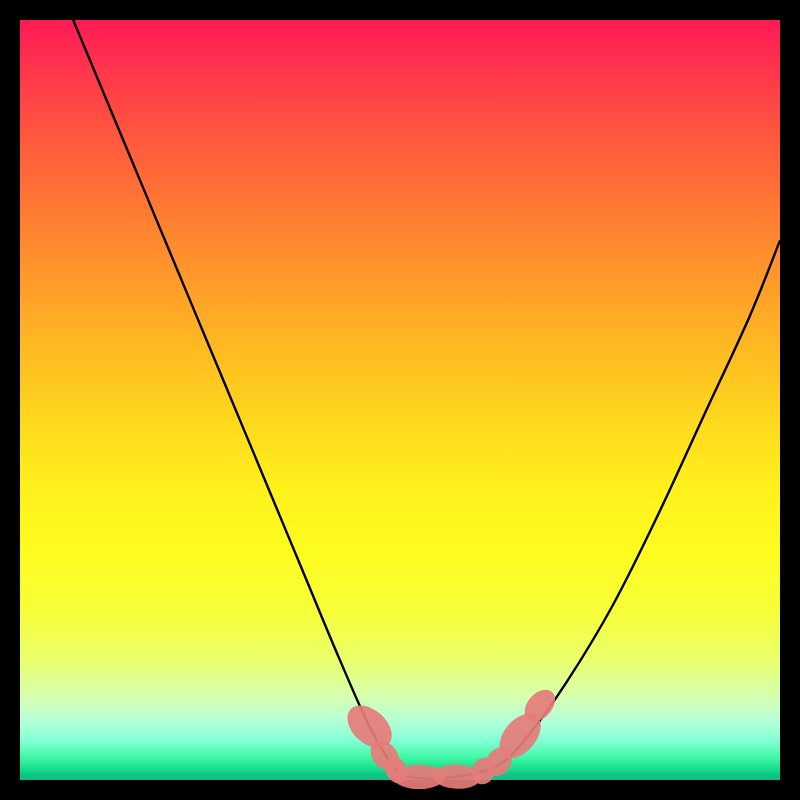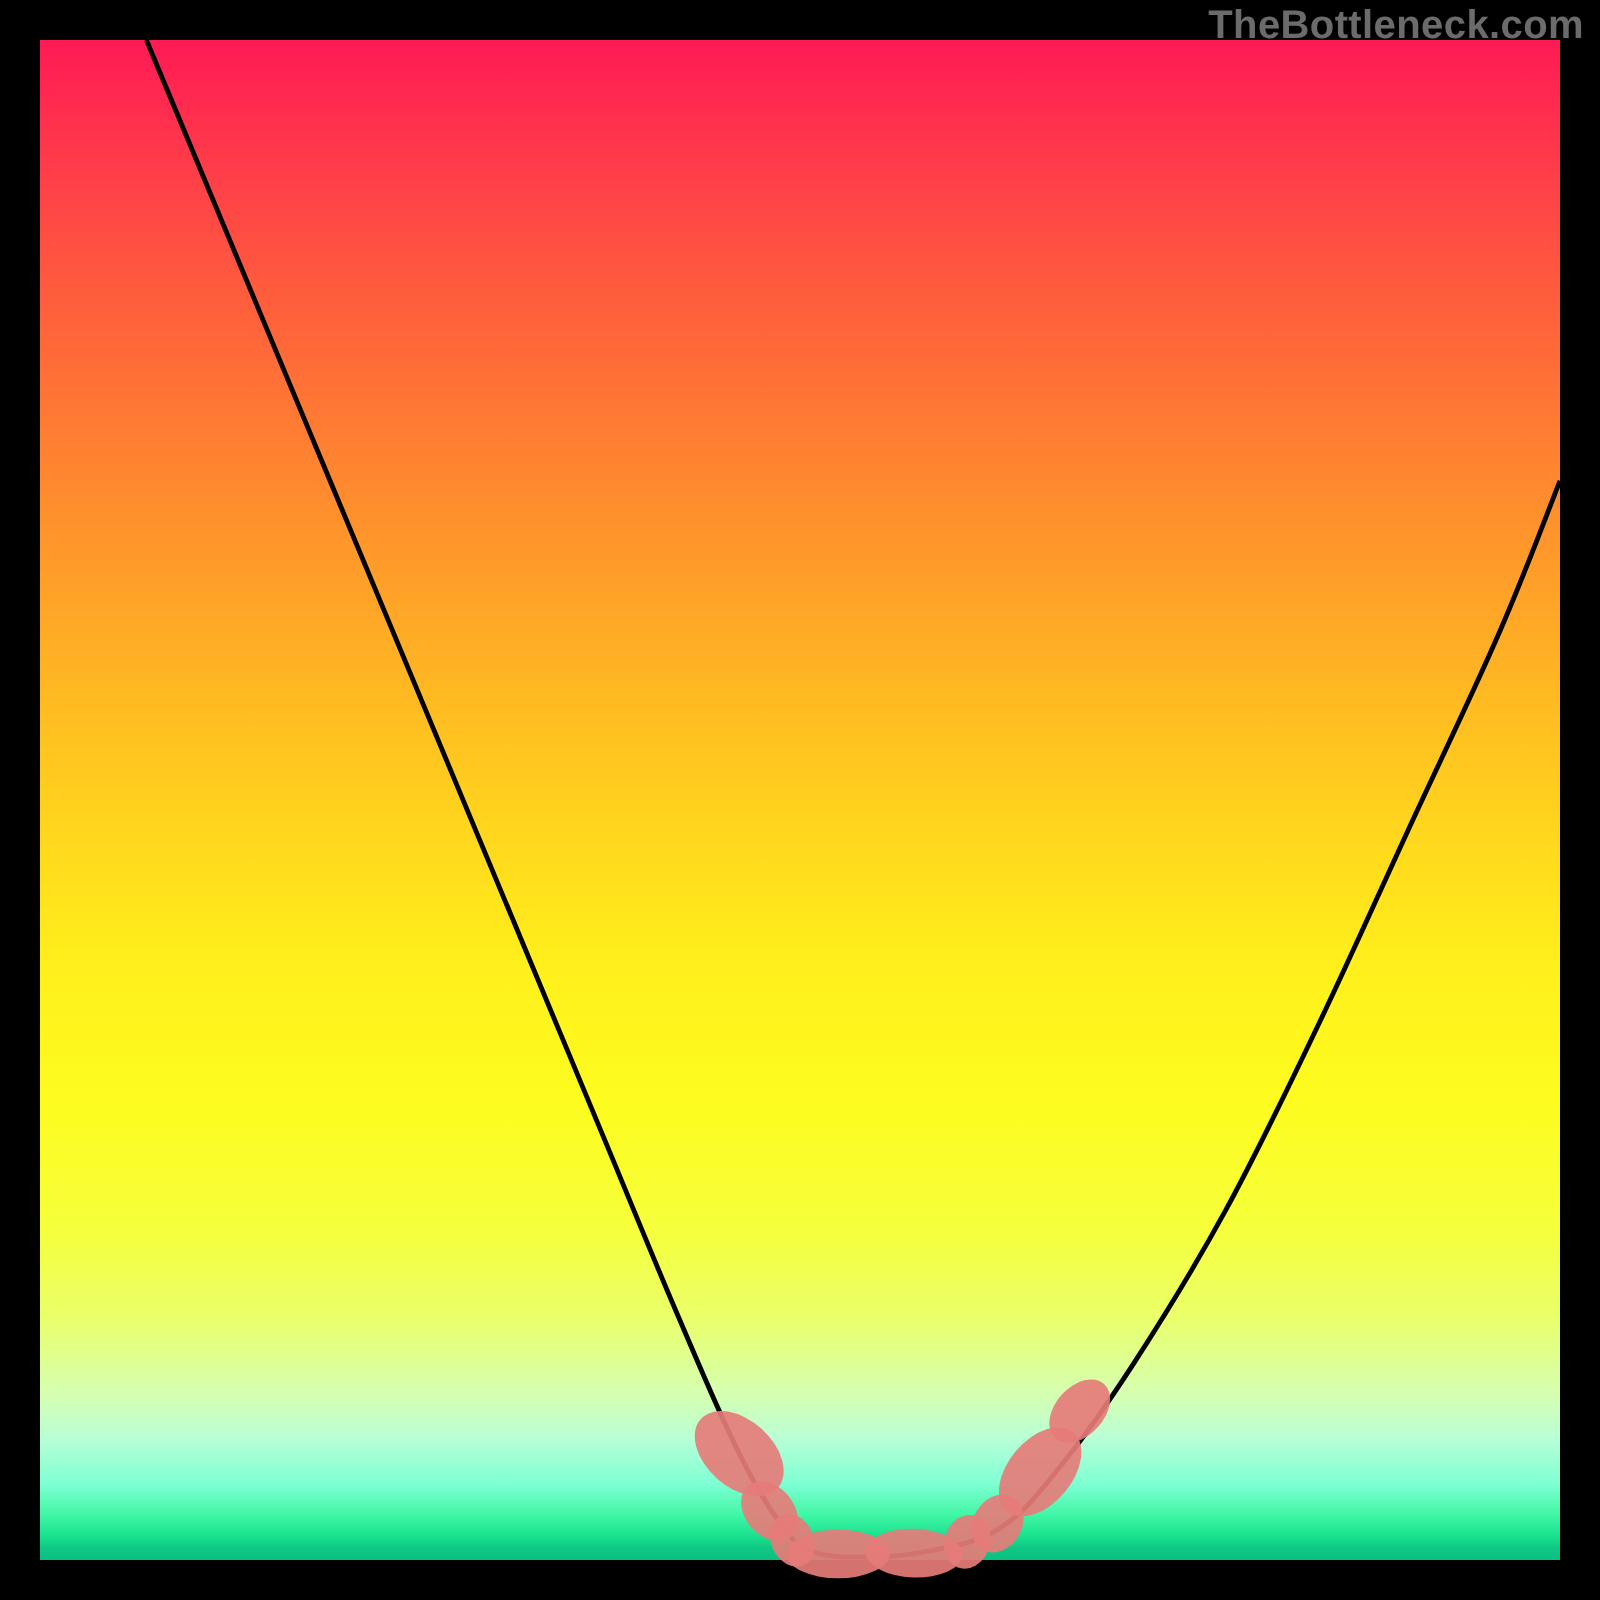--- a/index.html
+++ b/index.html
@@ -81,14 +81,13 @@
         <ellipse cx="376.20" cy="750.12" rx="10.64" ry="13.68" fill="#e67c7a" fill-opacity="0.92" transform="rotate(-25 376.20 750.12)"></ellipse>
         <ellipse cx="399.00" cy="756.96" rx="25.84" ry="12.16" fill="#e67c7a" fill-opacity="0.92" transform="rotate(0 399.00 756.96)"></ellipse>
         <ellipse cx="437.00" cy="756.58" rx="24.32" ry="12.16" fill="#e67c7a" fill-opacity="0.92" transform="rotate(2 437.00 756.58)"></ellipse>
         <ellipse cx="463.60" cy="750.88" rx="11.40" ry="13.68" fill="#e67c7a" fill-opacity="0.92" transform="rotate(20 463.60 750.88)"></ellipse>
         <ellipse cx="478.80" cy="741.76" rx="12.16" ry="15.20" fill="#e67c7a" fill-opacity="0.92" transform="rotate(30 478.80 741.76)"></ellipse>
         <ellipse cx="500.08" cy="715.92" rx="15.96" ry="25.84" fill="#e67c7a" fill-opacity="0.92" transform="rotate(40 500.08 715.92)"></ellipse>
         <ellipse cx="519.84" cy="685.52" rx="12.16" ry="18.24" fill="#e67c7a" fill-opacity="0.92" transform="rotate(42 519.84 685.52)"></ellipse>
       </g>
   </svg>
 
-  <div class="watermark">TheBottleneck.com</div>
 </div>
 
 </body></html>

